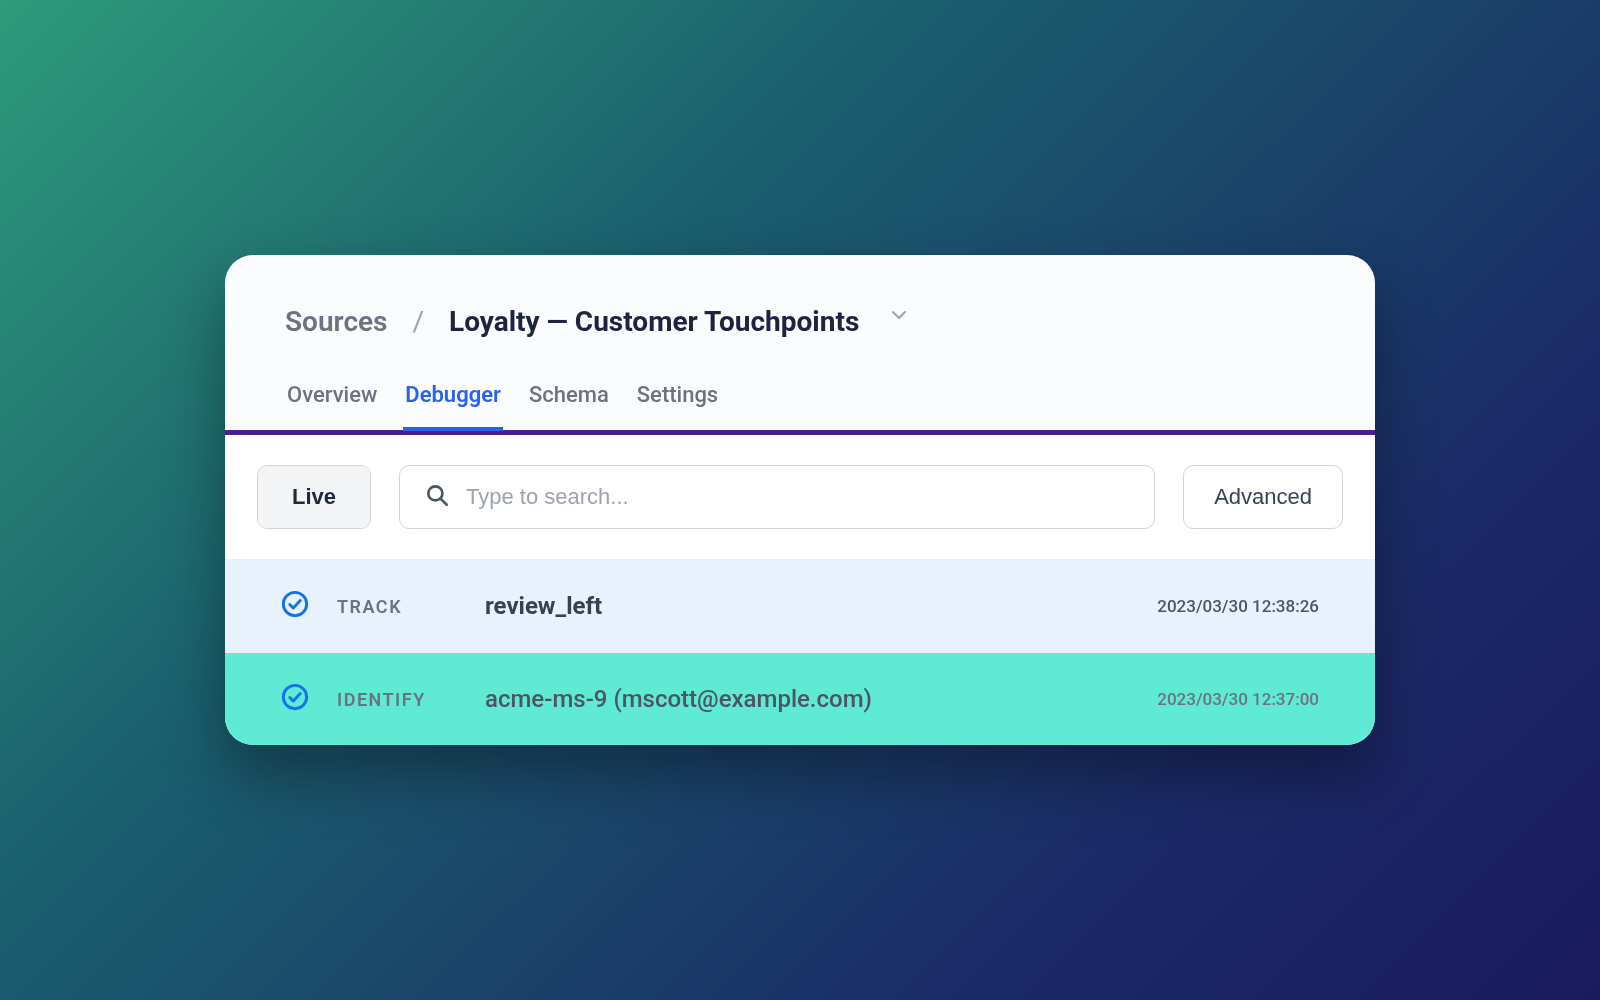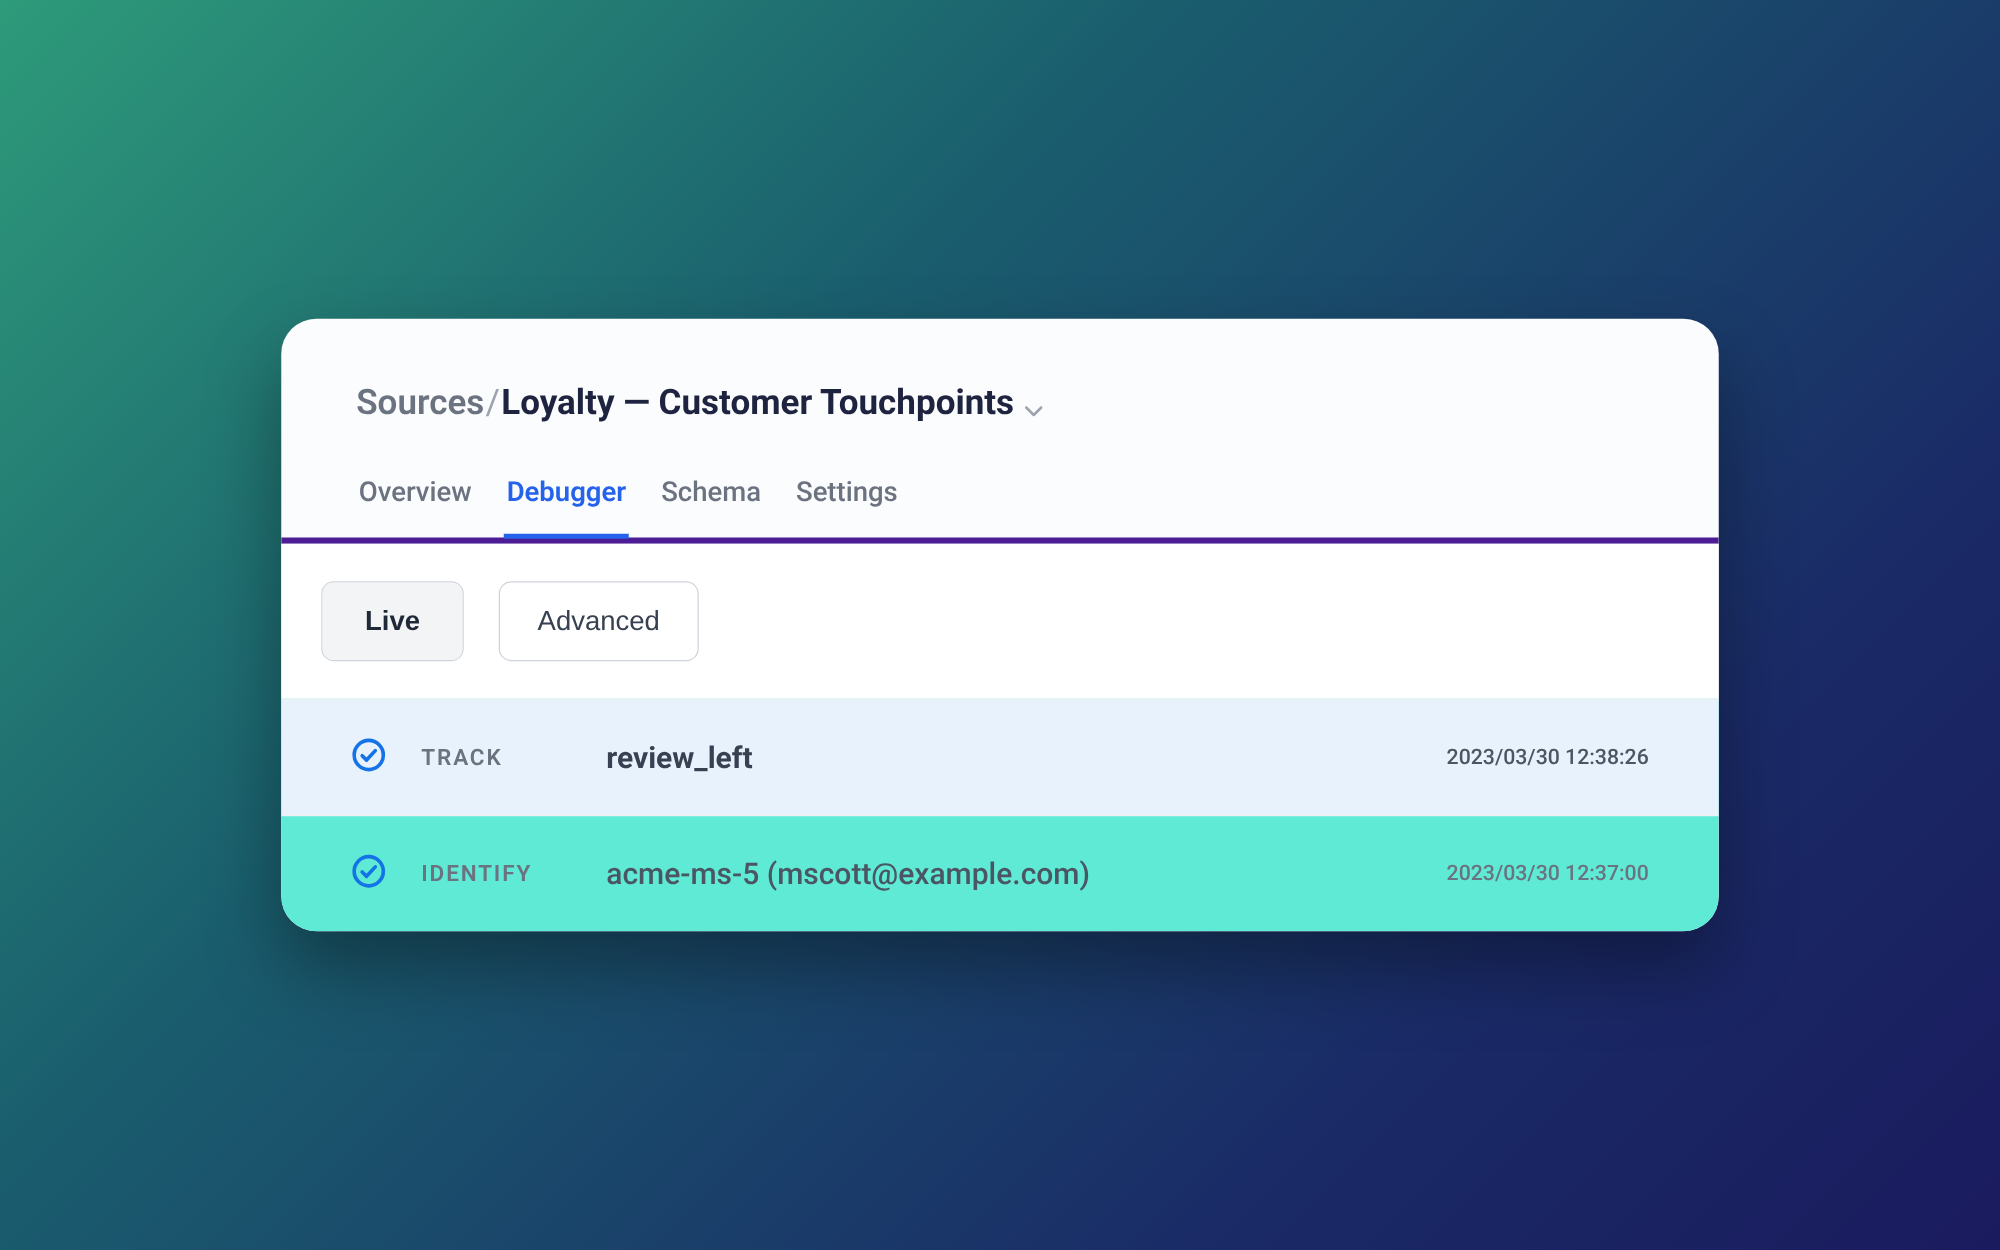--- a/index.html
+++ b/index.html
@@ -16,22 +16,22 @@
     background: #fbfcfd;
     border-radius: 28px;
     box-shadow: 0 30px 60px rgba(0,0,0,0.35);
     overflow: hidden;
   }
   .header {
     padding: 50px 60px 0 60px;
   }
   .breadcrumb {
     display: flex;
-    align-items: flex-end;
-    gap: 1px;
+    align-items: flex-start;
+    gap: 25px;
     font-size: 28px;
     font-weight: 600;
   }
   .breadcrumb .root {
     color: #6b7280;
     font-weight: 600;
   }
   .breadcrumb .sep {
     color: #9ca3af;
     font-weight: 400;
@@ -188,20 +188,29 @@
     <div class="tab">Overview</div>
     <div class="tab active">Debugger</div>
     <div class="tab">Schema</div>
     <div class="tab">Settings</div>
   </div>
 
   <div class="toolbar">
     <div class="segmented">
       <button class="active">Live</button>
     </div>
+    <div class="search">
+      <span>
+        <svg width="26" height="26" viewBox="0 0 24 24" fill="none">
+            <circle cx="10.5" cy="10.5" r="6.5" stroke="#4b5563" stroke-width="2.5"></circle>
+            <line x1="16" y1="16" x2="21" y2="21" stroke="#4b5563" stroke-width="2.5" stroke-linecap="round"></line>
+          </svg>
+      </span>
+      <input type="text" placeholder="Type to search..." style="">
+    </div>
     <button class="adv-btn">Advanced</button>
   </div>
 
   <div class="events">
 
     <div class="event-row selected">
       <span class="icon">
         <svg width="28" height="28" viewBox="0 0 24 24" fill="none">
             <circle cx="12" cy="12" r="10" stroke="#1473e6" stroke-width="2.5"></circle>
             <path d="M7.5 12.5 L10.5 15.5 L16.5 9" stroke="#1473e6" stroke-width="2.5" fill="none" stroke-linecap="round" stroke-linejoin="round"></path>
@@ -213,19 +222,19 @@
     </div>
 
     <div class="event-row">
       <span class="icon">
         <svg width="28" height="28" viewBox="0 0 24 24" fill="none">
             <circle cx="12" cy="12" r="10" stroke="#1473e6" stroke-width="2.5"></circle>
             <path d="M7.5 12.5 L10.5 15.5 L16.5 9" stroke="#1473e6" stroke-width="2.5" fill="none" stroke-linecap="round" stroke-linejoin="round"></path>
           </svg>
       </span>
       <span class="type">IDENTIFY</span>
-      <span class="name">acme-ms-5 (mscott@example.com)</span>
+      <span class="name">acme-ms-9 (mscott@example.com)</span>
       <span class="time">2023/03/30 12:37:00</span>
     </div>
 
   </div>
 
 </div>
 
 </body></html>

